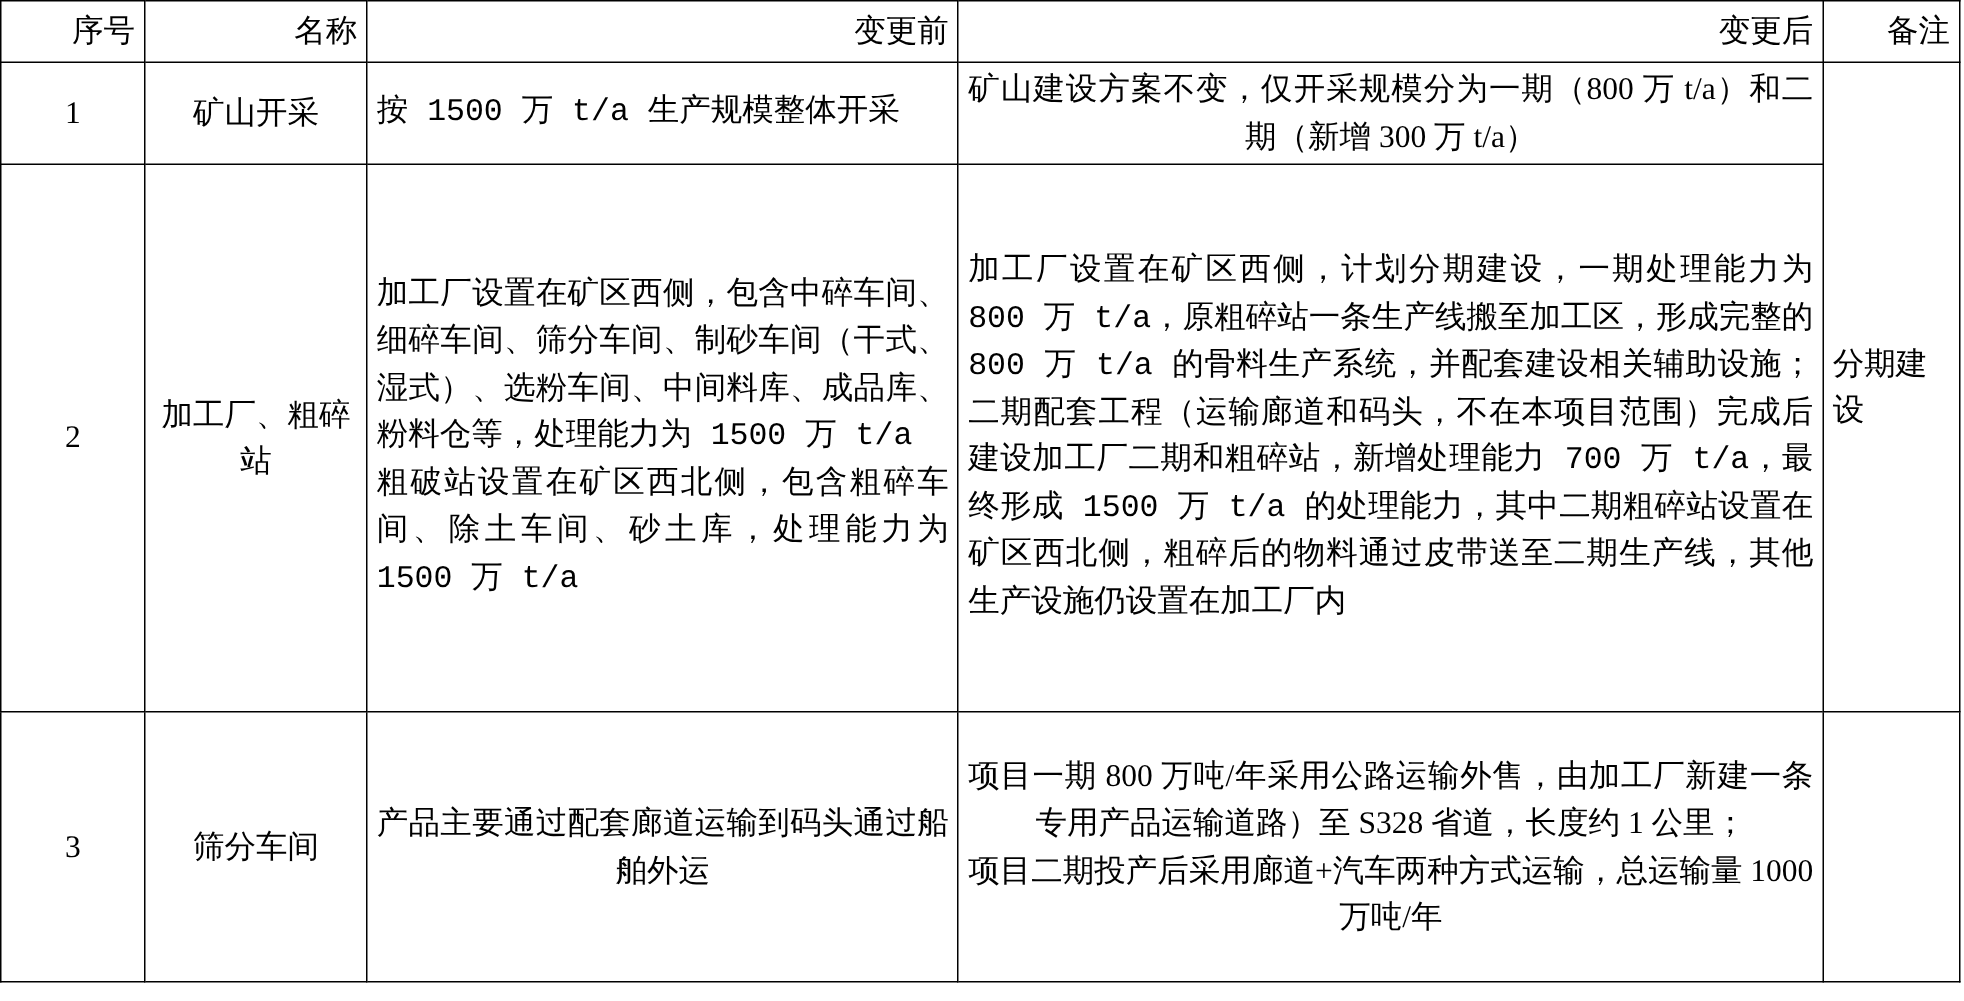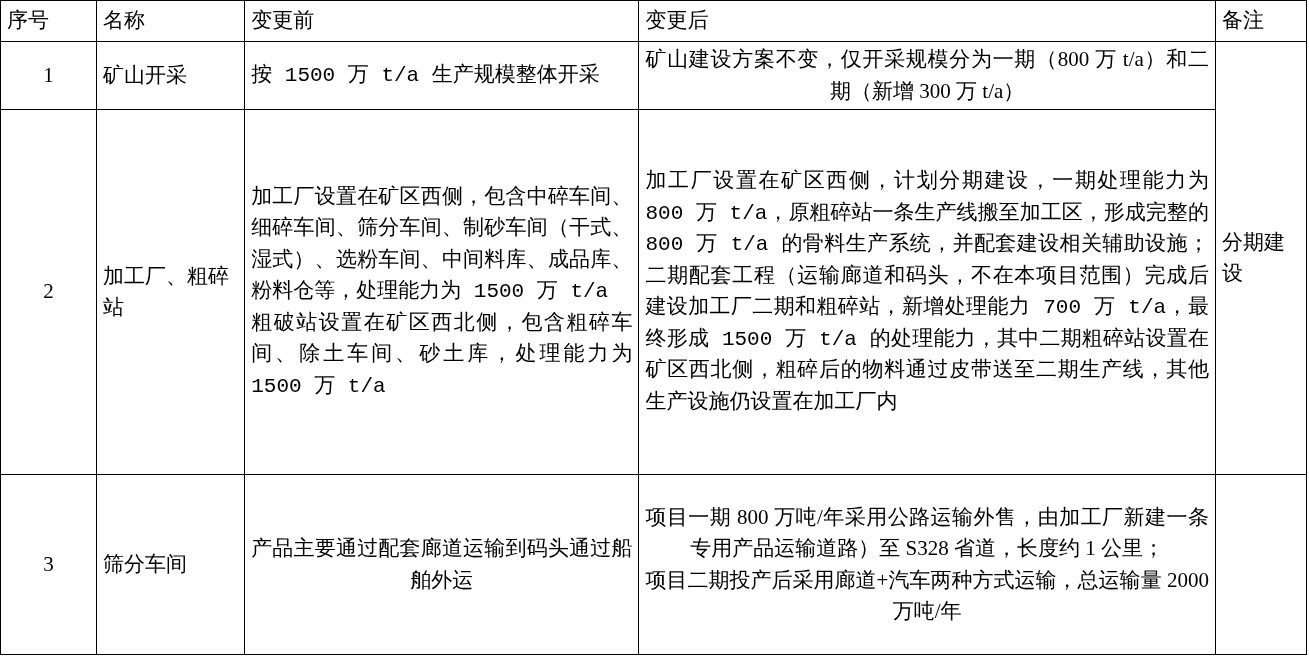--- a/index.html
+++ b/index.html
@@ -35,21 +35,21 @@
     font-size: 21px;
     line-height: 1.5;
   }
   col.c-no     { width: 96px; }
   col.c-name   { width: 148px; }
   col.c-before { width: 394px; }
   col.c-after  { width: 576px; }
   col.c-remark { width: 91px; }
 
   thead td {
-    text-align: left;
+    text-align: right;
     height: 36px;
     font-size: 21px;
   }
   .cell-center {
     text-align: center;
   }
   .cell-just {
     text-align: justify;
     text-align-last: left;
     text-justify: inter-ideograph;
@@ -65,20 +65,21 @@
   .row-3 td { height: 175px; font-family: Liberation Serif, serif; }
 
   .p { margin: 0; }
   .p + .p { margin-top: 0px; }
 
   .remark-cell {
     text-align: left;
     line-height: 1.45;
   }
   .name-cell {
+    text-align: center;
     line-height: 1.5;
   }
 </style>
 </head>
 <body>
 
 <div class="doc-wrap">
   <table class="change-table">
     <colgroup>
       <col class="c-no">
@@ -122,19 +123,19 @@
       </tr>
 
       <tr class="row-3">
         <td class="cell-center">3</td>
         <td class="name-cell">筛分车间</td>
         <td class="cell-just-center-last">
           <p class="p">产品主要通过配套廊道运输到码头通过船舶外运</p>
         </td>
         <td class="cell-just-center-last">
           <p class="p">项目一期 800 万吨/年采用公路运输外售，由加工厂新建一条专用产品运输道路）至 S328 省道，长度约 1 公里；</p>
-          <p class="p">项目二期投产后采用廊道+汽车两种方式运输，总运输量 2000 万吨/年</p>
+          <p class="p">项目二期投产后采用廊道+汽车两种方式运输，总运输量 1000 万吨/年</p>
         </td>
         <td class="remark-cell"></td>
       </tr>
     </tbody>
   </table>
 </div>
 
 </body></html>

